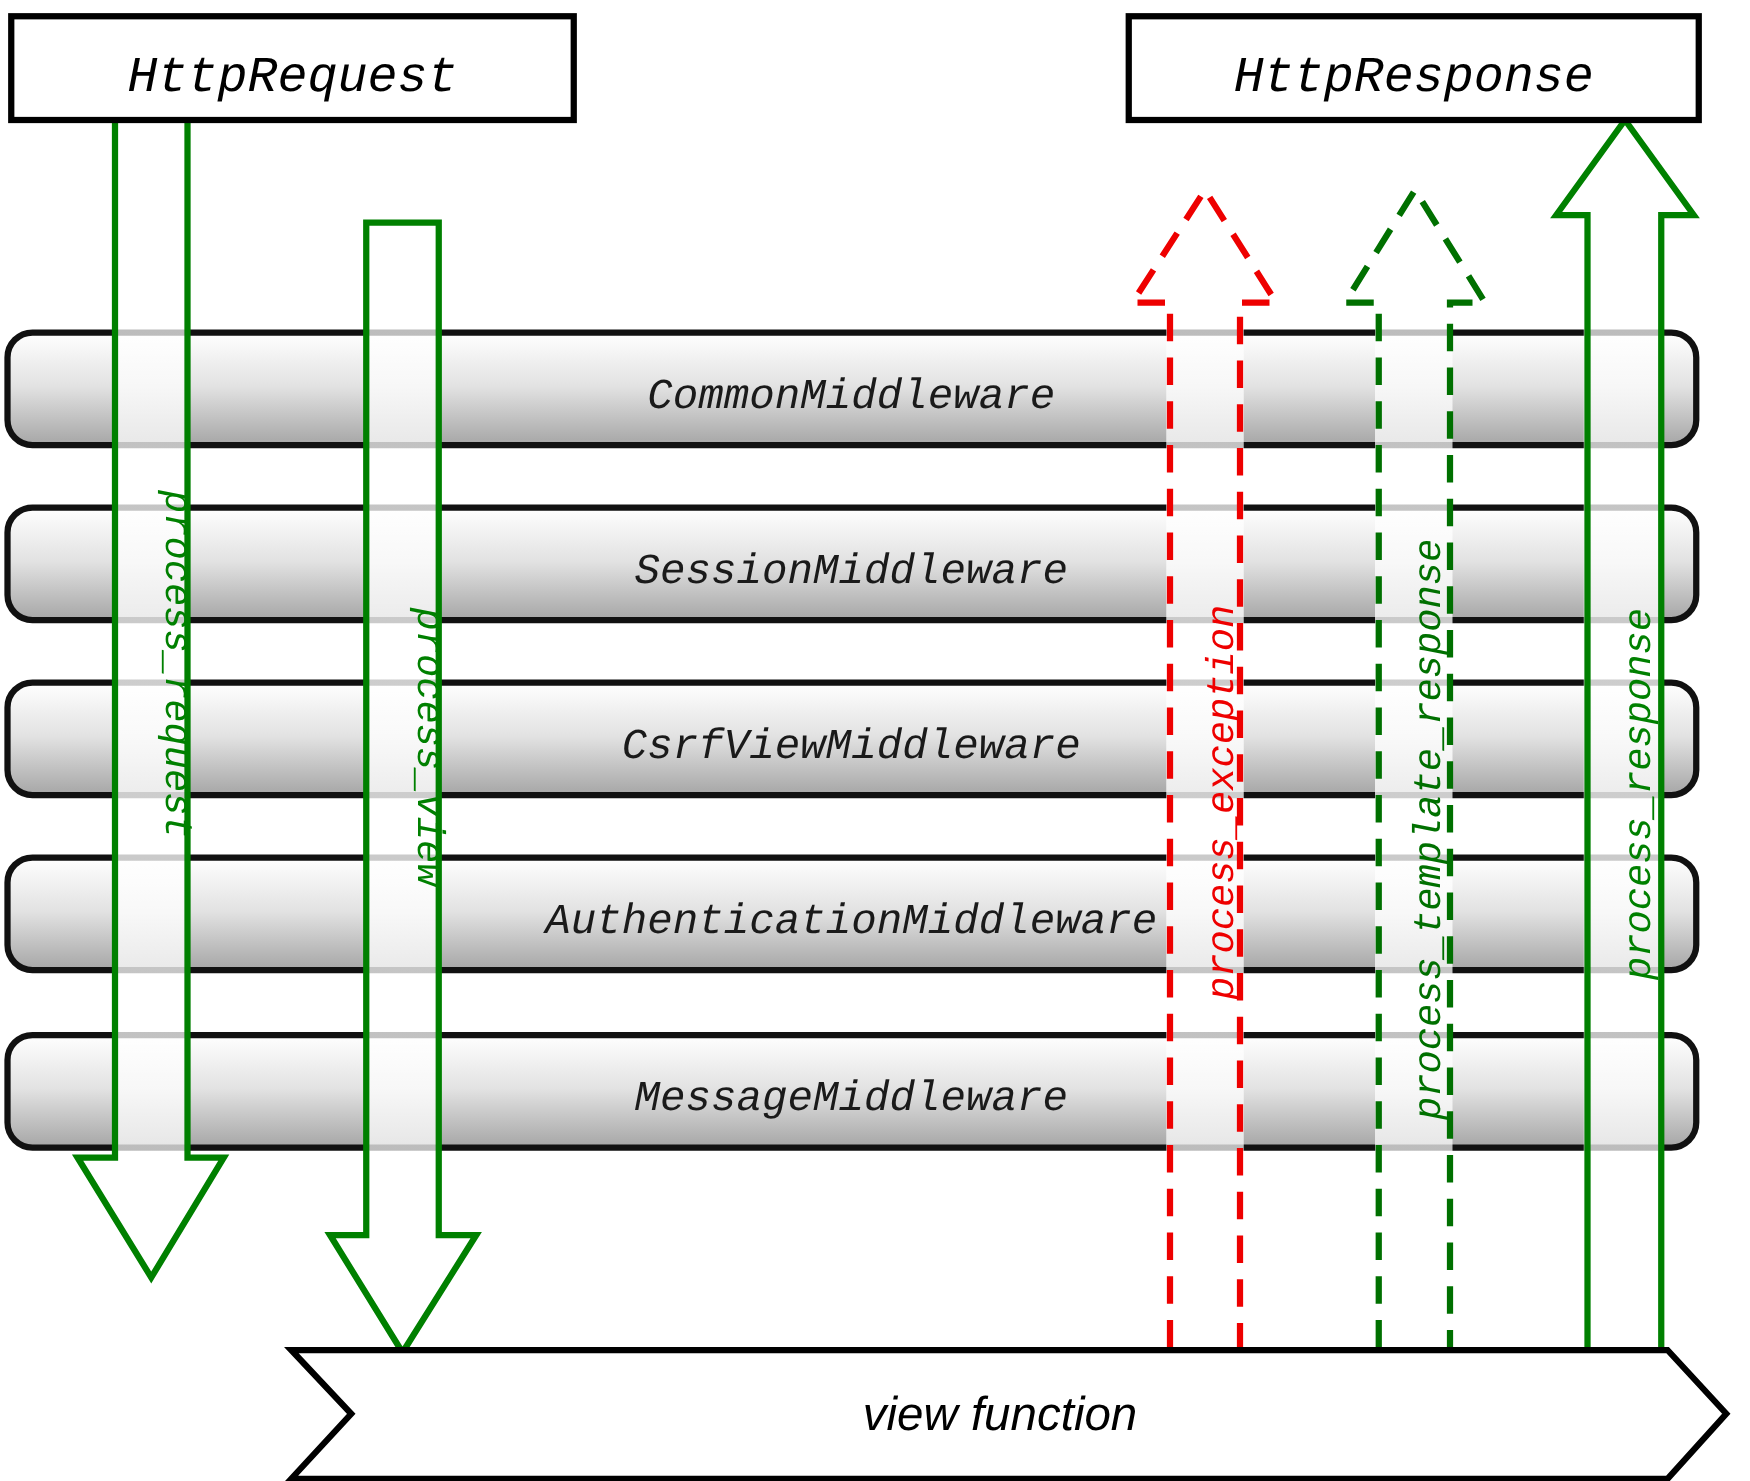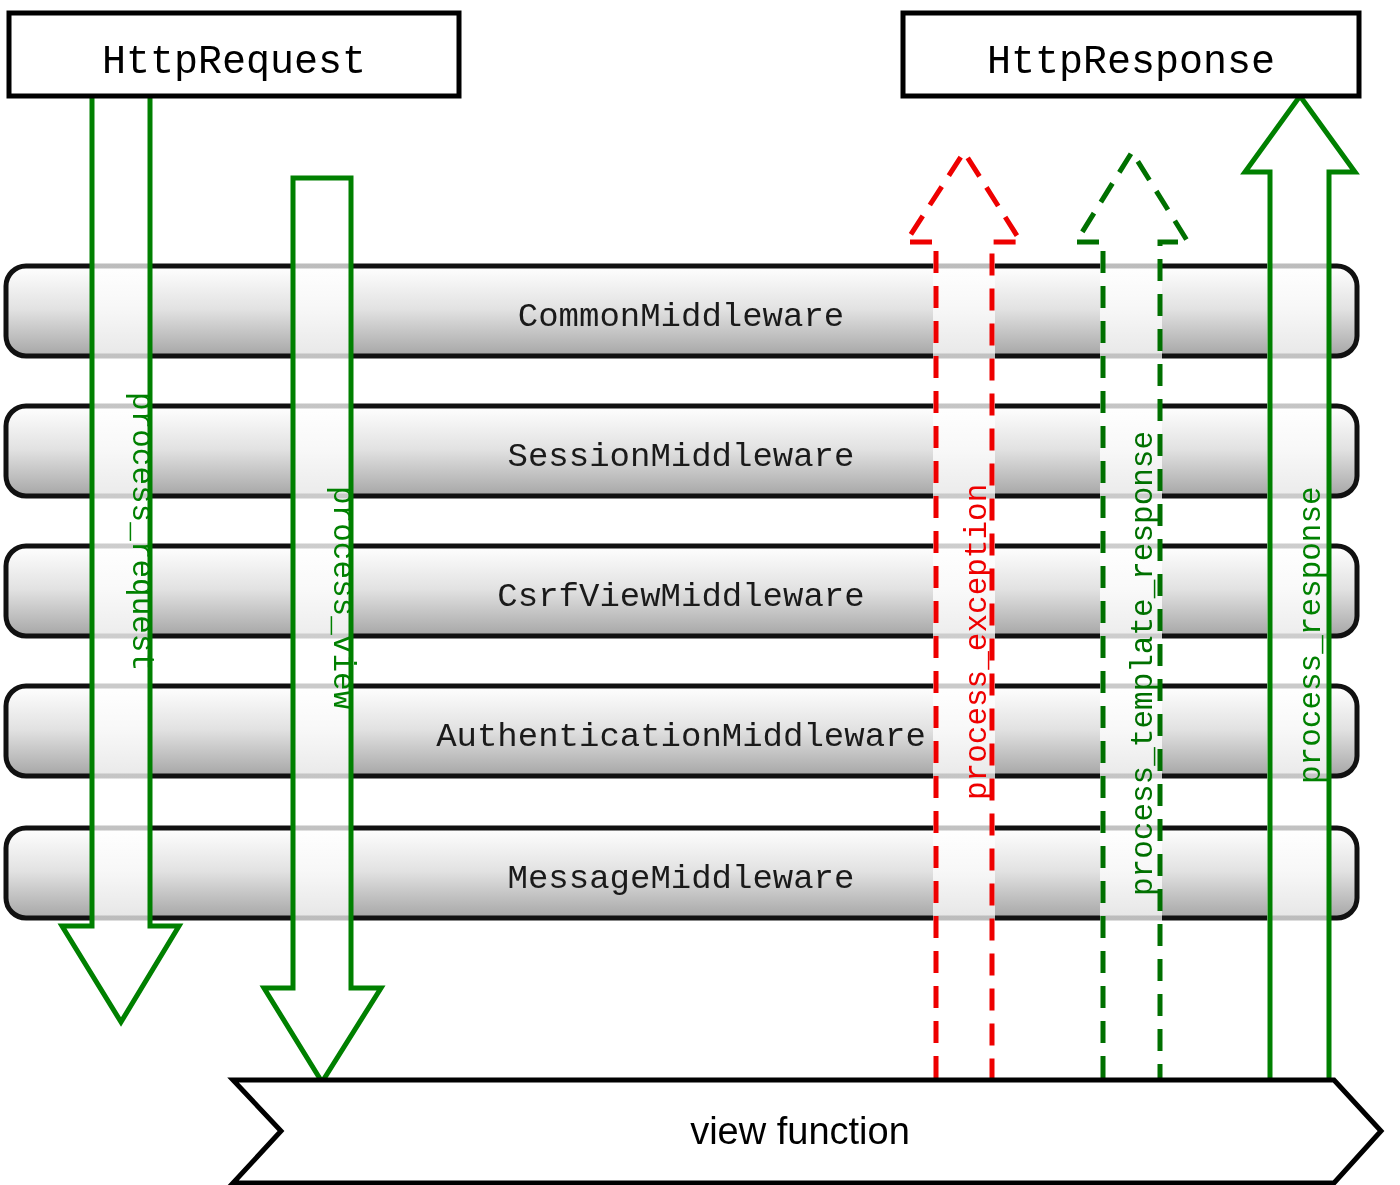--- a/index.html
+++ b/index.html
@@ -1,17 +1,17 @@
 <!DOCTYPE html>
 <html><head>
 <meta charset="utf-8">
 <style>
   html,body{margin:0;padding:0;background:#ffffff;}
   body{width:1400px;height:1185px;overflow:hidden;font-family:"Liberation Sans",sans-serif;}
-  #stage{position:relative;width:1400px;height:841px;}
+  #stage{position:relative;width:1400px;height:841px;font-style:italic;}
   svg{display:block;}
   .mono{font-family:"Liberation Mono","DejaVu Sans Mono",monospace;}
   .sans{font-family:"Liberation Sans",sans-serif;}
 </style>
 </head>
 <body>
 
 <div id="stage">
 <svg width="1400" height="1185" viewBox="0 0 1400 1185" xmlns="http://www.w3.org/2000/svg">
 

